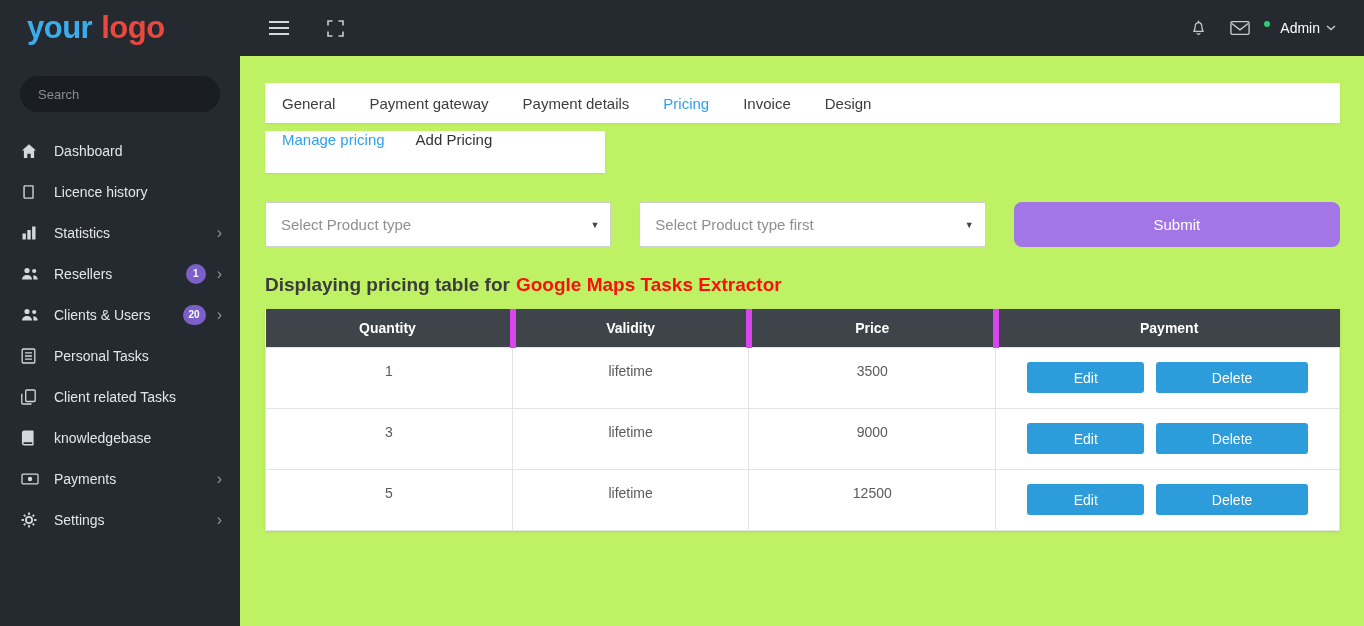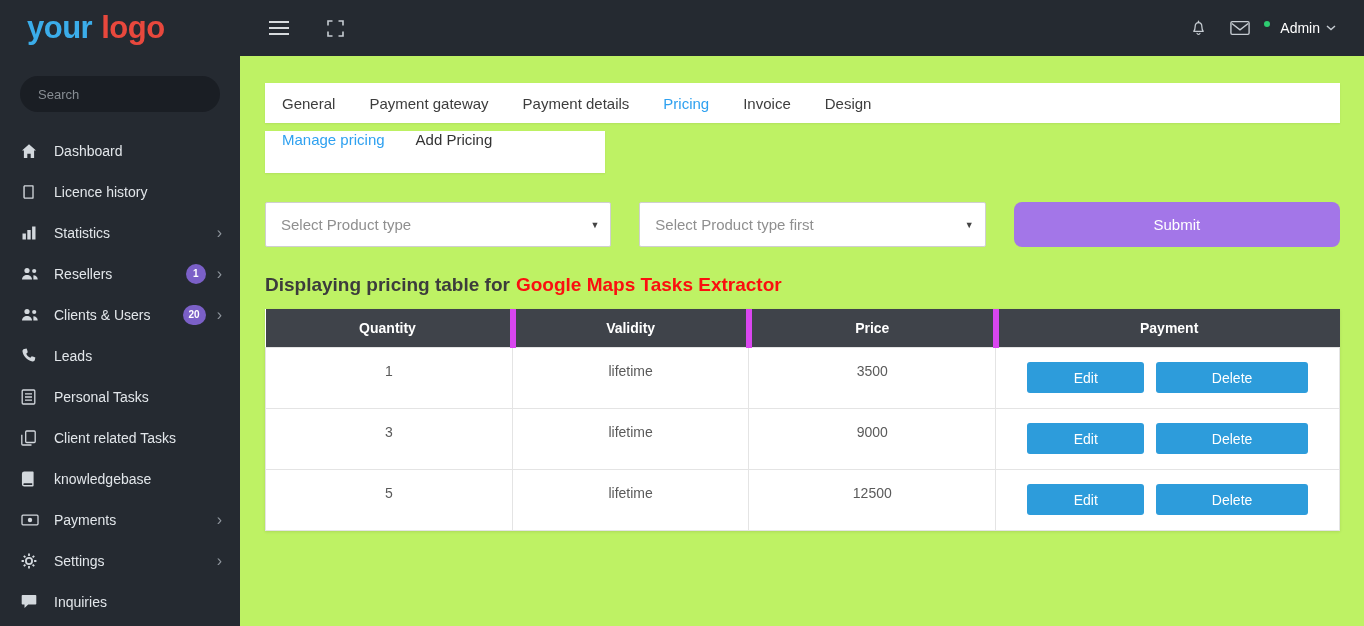--- a/index.html
+++ b/index.html
@@ -185,28 +185,20 @@
               <path d="M1 12.5c0-2.8 2.2-4.6 5-4.6s5 1.8 5 4.6z"></path>
               <circle cx="13.2" cy="4" r="2.1"></circle>
               <path d="M12.4 8.2c2.4.1 4.3 1.7 4.3 4.3h-4.3z"></path>
             </svg>
         </span>
         <span class="label">Clients &amp; Users</span>
         <span class="badge">20</span>
         <span class="chev">›</span>
       </div>
 
-      <div class="menu-item">
-        <span class="icon">
-          <svg width="15" height="15" viewBox="0 0 16 16" fill="currentColor">
-              <path d="M3.4 1.1 6 .6c.5 1.3.9 2.6 1.2 4L5.6 6c.8 1.9 2.4 3.5 4.4 4.3l1.4-1.5c1.3.4 2.6.8 3.9 1.2l-.5 2.6c-.2 1.2-1.3 2-2.5 1.8C7.2 13.7 2.3 8.8 1.6 3.7c-.2-1.2.6-2.3 1.8-2.6z"></path>
-            </svg>
-        </span>
-        <span class="label">Leads</span>
-      </div>
 
       <div class="menu-item">
         <span class="icon">
           <svg width="15" height="16" viewBox="0 0 15 16" fill="none" stroke="currentColor" stroke-width="1.3">
               <rect x="1.2" y="1" width="12.6" height="14" rx="1"></rect>
               <path d="M4 4.8h7M4 8h7M4 11.2h7"></path>
             </svg>
         </span>
         <span class="label">Personal Tasks</span>
       </div>
@@ -245,28 +237,20 @@
         <span class="icon">
           <svg width="16" height="16" viewBox="0 0 16 16" fill="none" stroke="currentColor" stroke-width="1.8">
               <circle cx="8" cy="8" r="3.1"></circle>
               <path d="M8 .6v2.3M8 13.1v2.3M.6 8h2.3M13.1 8h2.3M2.8 2.8l1.6 1.6M11.6 11.6l1.6 1.6M2.8 13.2l1.6-1.6M11.6 4.4l1.6-1.6"></path>
             </svg>
         </span>
         <span class="label">Settings</span>
         <span class="chev">›</span>
       </div>
 
-      <div class="menu-item">
-        <span class="icon">
-          <svg width="16" height="15" viewBox="0 0 16 15" fill="currentColor">
-              <path d="M1.5 1h13c.44 0 .8.36.8.8v8c0 .44-.36.8-.8.8H7.2L3.5 14v-3.4h-2c-.44 0-.8-.36-.8-.8v-8c0-.44.36-.8.8-.8z"></path>
-            </svg>
-        </span>
-        <span class="label">Inquiries</span>
-      </div>
 
     </nav>
   </aside>
 
   <div class="main">
 
     <header class="topbar">
       <span class="hamburger">
         <svg width="22" height="16" viewBox="0 0 22 16" stroke="#d7dadd" stroke-width="2">
             <path d="M1 2h20M1 8h20M1 14h20"></path>

